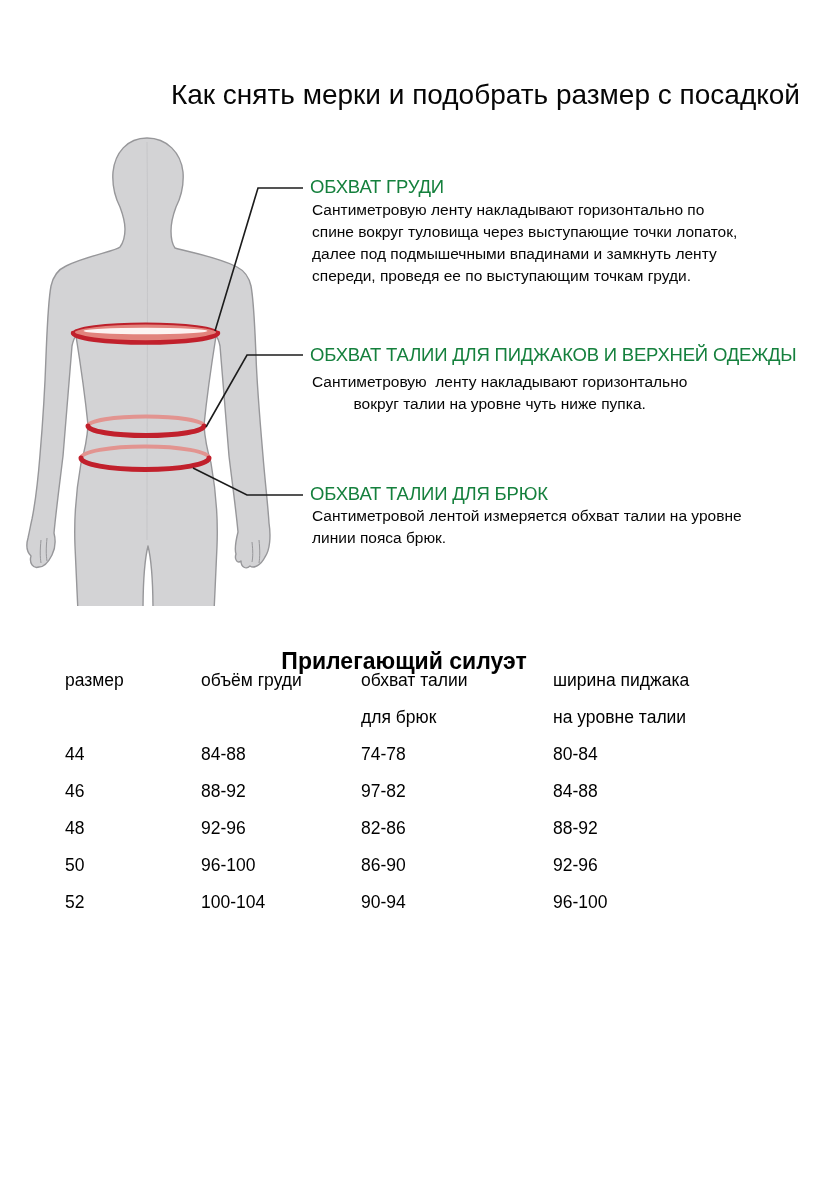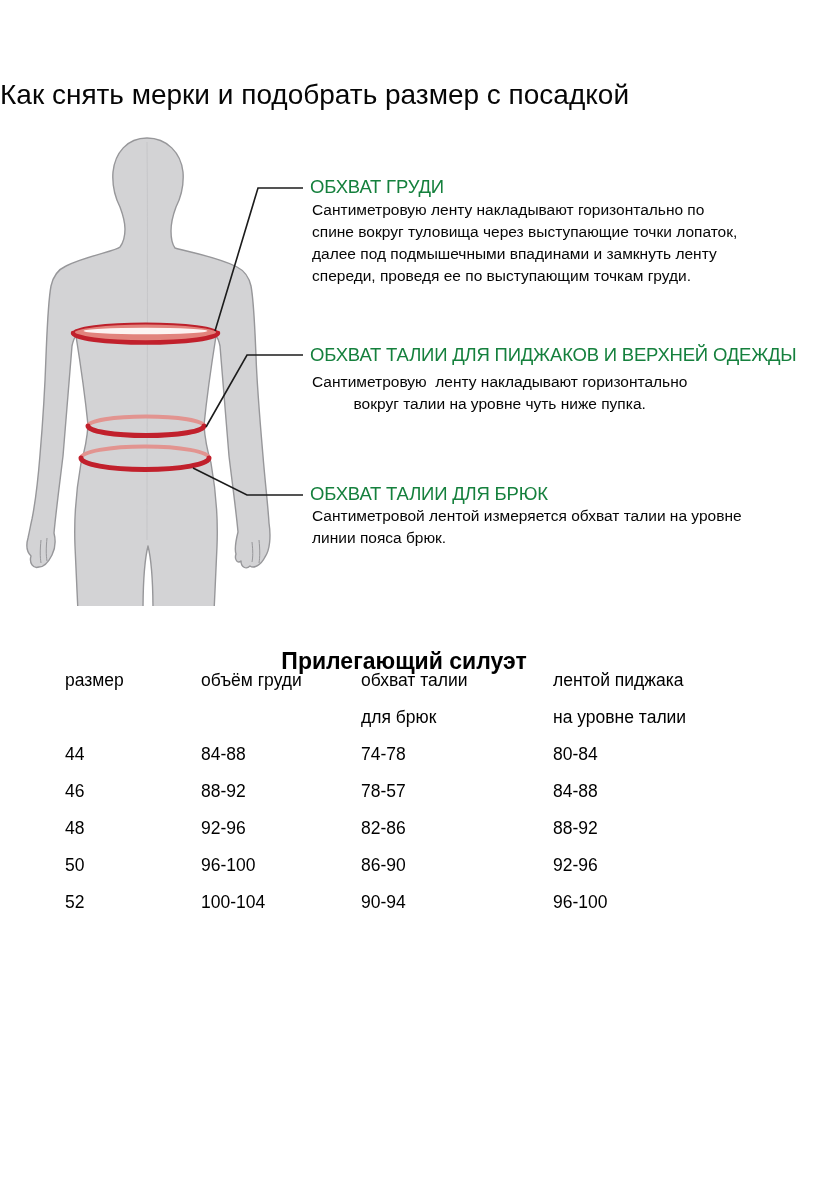--- a/index.html
+++ b/index.html
@@ -13,21 +13,21 @@
     height: 1200px;
     font-family: "Liberation Sans", sans-serif;
     color: #000;
     overflow: hidden;
   }
   .main-title {
     position: absolute;
     top: 78px;
     left: 0;
     width: 800px;
-    text-align: left;
+    text-align: right;
     font-size: 28px;
     line-height: 34px;
     color: #060606;
     white-space: nowrap;
   }
   .figure-svg {
     position: absolute;
     top: 0;
     left: 0;
   }
@@ -192,40 +192,40 @@
     <col class="c1">
       <col class="c2">
       <col class="c3">
       <col class="c4">
   </colgroup>
   <thead>
     <tr>
       <th>размер</th>
       <th>объём груди</th>
       <th>обхват талии</th>
-      <th>лентой пиджака</th>
+      <th>ширина пиджака</th>
     </tr>
     <tr>
       <th></th>
       <th></th>
       <th>для брюк</th>
       <th>на уровне талии</th>
     </tr>
   </thead>
   <tbody>
     <tr>
       <td>44</td>
       <td>84-88</td>
       <td>74-78</td>
       <td>80-84</td>
     </tr>
     <tr>
       <td>46</td>
       <td>88-92</td>
-      <td>78-57</td>
+      <td>97-82</td>
       <td>84-88</td>
     </tr>
     <tr>
       <td>48</td>
       <td>92-96</td>
       <td>82-86</td>
       <td>88-92</td>
     </tr>
     <tr>
       <td>50</td>

